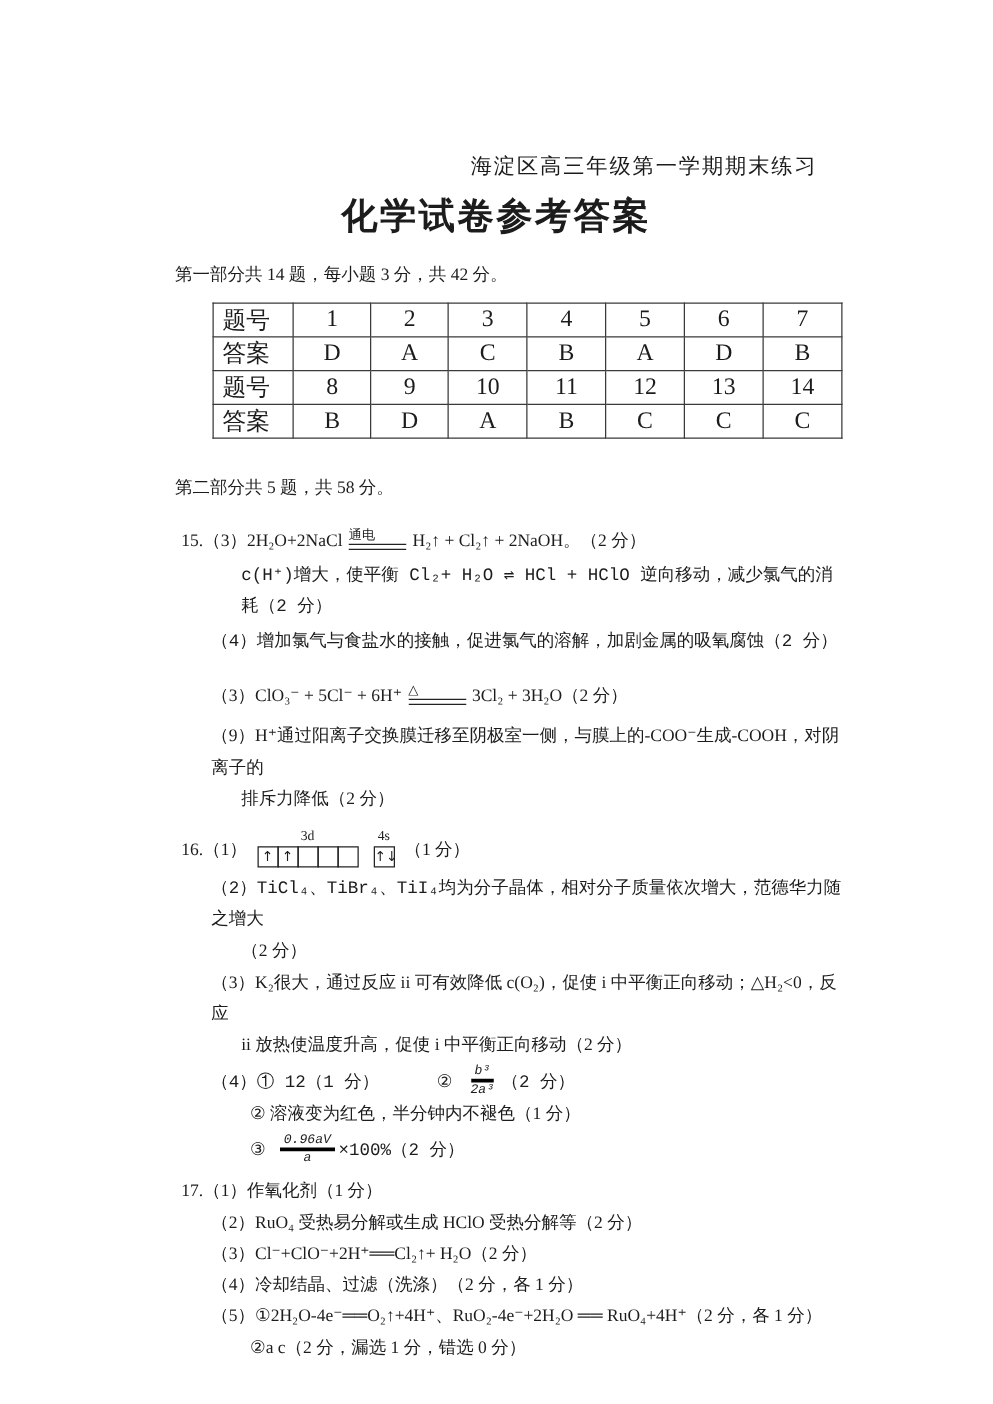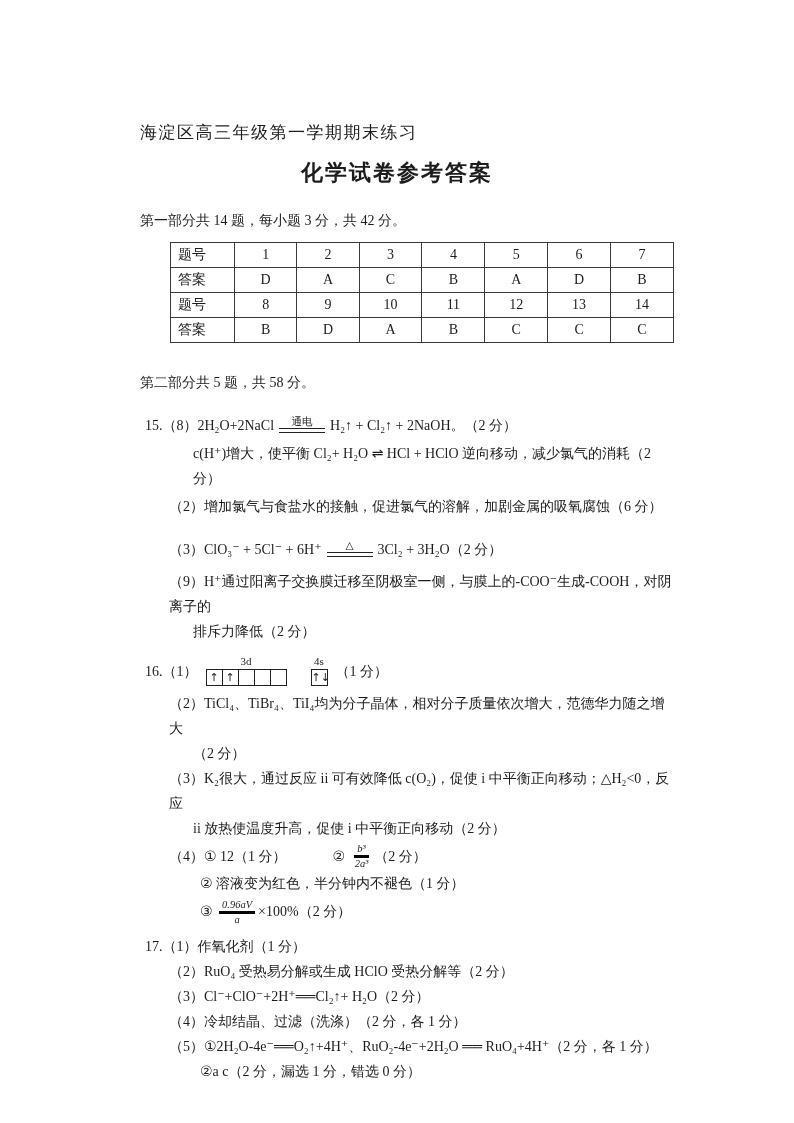--- a/index.html
+++ b/index.html
@@ -4,63 +4,63 @@
 <style>
   * { margin:0; padding:0; box-sizing:border-box; }
   html, body { background:#ffffff; }
   body {
     width:794px; height:1123px; overflow:hidden;
     font-family:"Liberation Serif","DejaVu Sans",serif;
     color:#1c1c1c; font-size:14px;
   }
   .page { width:794px; height:1123px; padding:122px 120px 0 140px; }
 
-  .title    { text-align:left; font-size:17px; font-weight:400; letter-spacing:1.5px; line-height:22px; margin-right:20px; }
-  .subtitle { text-align:center; font-size:22px; font-weight:700; letter-spacing:2px; line-height:28px; margin-top:15px; margin-right:20px; }
+  .title    { text-align:right; font-size:17px; font-weight:400; letter-spacing:1.5px; line-height:22px; margin-right:20px; }
+  .subtitle { text-align:center; font-size:29px; font-weight:700; letter-spacing:2px; line-height:28px; margin-top:15px; margin-right:20px; }
 
   .part-header { margin-top:21px; line-height:24px; }
   .gap-part2   { margin-top:27px; }
 
   .answer-table { border-collapse:collapse; margin:9px 0 0 30px; }
   .answer-table td {
     border:1px solid #3a3a3a; width:72px; height:25px;
-    text-align:center; font-size:14px; vertical-align:middle;
+    text-align:center; font-size:19px; vertical-align:middle;
   }
   .answer-table td.hdr { text-align:left; padding-left:7px; }
 
   .line { line-height:25px; min-height:25px; }
   .ind1 { margin-left:5px; }
   .ind2 { margin-left:29px; }
   .ind3 { margin-left:53px; }
   .ind4 { margin-left:60px; }
 
-  .gap-xs { margin-top:3px; }
+  .gap-xs { margin-top:3px;font-family:Liberation Mono, monospace; }
   .gap-sm { margin-top:7px; }
   .gap-md { margin-top:13px; }
   .gap-lg { margin-top:18px; }
 
   
   .eqcond {
-    display:inline-flex; flex-direction:column; align-items:center;
+    display:inline-flex; flex-direction:column; 
     vertical-align:middle; margin:0 5px; transform:translateY(-3px);
   }
   .eqcond .cond { font-size:10.5px; line-height:13px; white-space:nowrap; }
   .eqcond .dbar { width:46px; height:5px; border-top:1px solid #222; border-bottom:1px solid #222; }
 
   
   .frac {
     display:inline-flex; flex-direction:column; align-items:center;
     vertical-align:middle; font-size:10.5px; line-height:12px;
     font-style:italic; margin:0 3px; transform:translateY(-1px);
   }
   .frac .num { border-bottom:3px solid #000000; padding:0 3px; }
   .frac .den { padding:0 3px; }
 
   
-  .orbital { display:inline-flex; align-items:flex-end; gap:24px; margin:0 8px; vertical-align:middle; transform:translateY(-2px); }
+  .orbital { display:inline-flex; align-items:flex-end; gap:12px; margin:0 8px; vertical-align:middle; transform:translateY(-2px); }
   .orb-group { display:inline-flex; flex-direction:column; align-items:center; }
   .orb-label { font-size:11px; line-height:13px; margin-bottom:1px; font-family:"Liberation Serif","DejaVu Sans",serif; }
   .orb-boxes { display:inline-flex; }
   .obox {
     width:17px; height:17px; border:1px solid #222; margin-left:-1px;
     text-align:center; line-height:15px; font-size:11px;
     font-family:"DejaVu Sans",sans-serif;
   }
   .orb-boxes .obox:first-child { margin-left:0; }
 
@@ -116,26 +116,26 @@
         <td>B</td>
         <td>C</td>
         <td>C</td>
         <td>C</td>
       </tr>
     </tbody>
   </table>
 
   <div class="line part-header gap-part2">第二部分共 5 题，共 58 分。</div>
 
-  <div class="line ind1 gap-lg"><span>15.（8）2H₂O+2NaCl</span><span class="eqcond">
+  <div class="line ind1 gap-lg"><span>15.（3）2H₂O+2NaCl</span><span class="eqcond">
         <span class="cond">通电</span>
         <span class="dbar"></span>
       </span><span>H₂↑ + Cl₂↑ + 2NaOH。（2 分）</span></div>
   <div class="line ind3 gap-xs">c(H⁺)增大，使平衡 Cl₂+ H₂O ⇌ HCl + HClO 逆向移动，减少氯气的消耗（2 分）</div>
-  <div class="line ind2 gap-xs">（2）增加氯气与食盐水的接触，促进氯气的溶解，加剧金属的吸氧腐蚀（6 分）</div>
+  <div class="line ind2 gap-xs">（4）增加氯气与食盐水的接触，促进氯气的溶解，加剧金属的吸氧腐蚀（2 分）</div>
   <div class="line ind2 gap-lg"><span>（3）ClO₃⁻ + 5Cl⁻ + 6H⁺</span><span class="eqcond">
         <span class="cond">△</span>
         <span class="dbar"></span>
       </span><span>3Cl₂ + 3H₂O（2 分）</span></div>
   <div class="line ind2 gap-sm">（9）H⁺通过阳离子交换膜迁移至阴极室一侧，与膜上的-COO⁻生成-COOH，对阴离子的</div>
   <div class="line ind3">排斥力降低（2 分）</div>
 
   <div class="line ind1 gap-md">
     <span>16.（1）</span><span class="orbital">
         <span class="orb-group">

